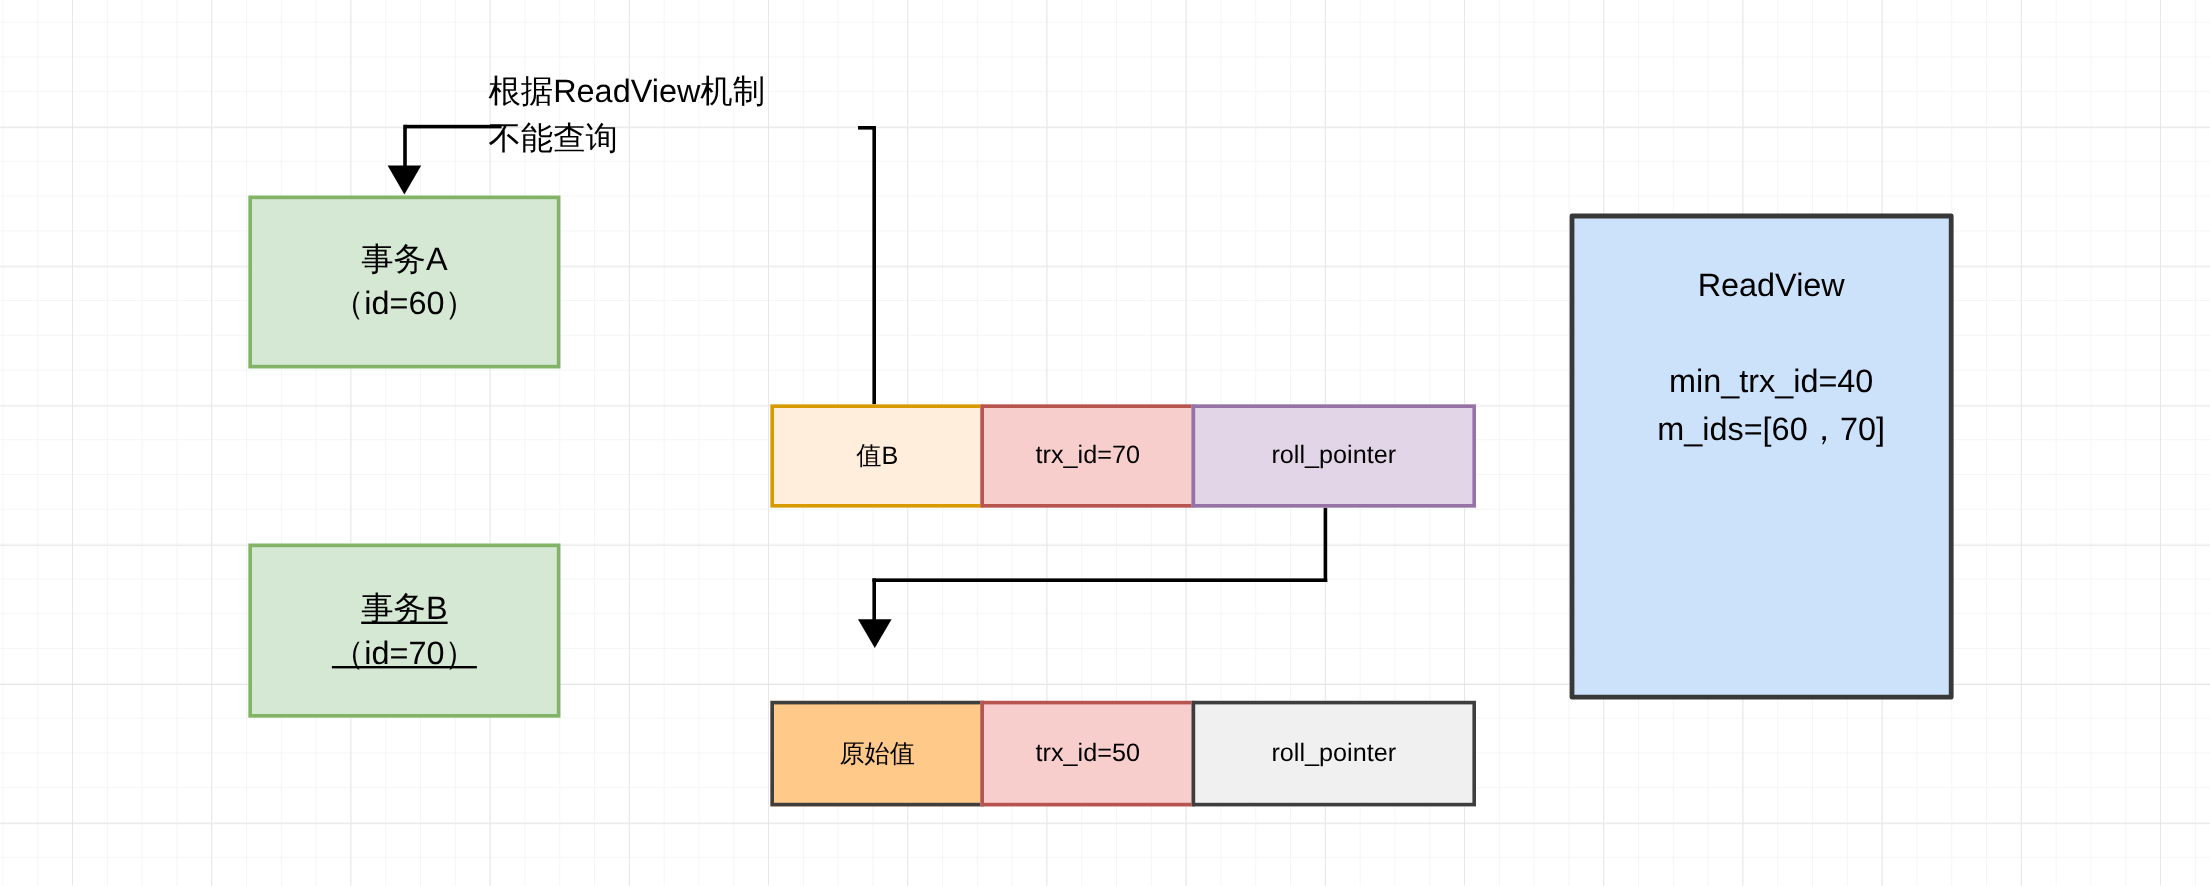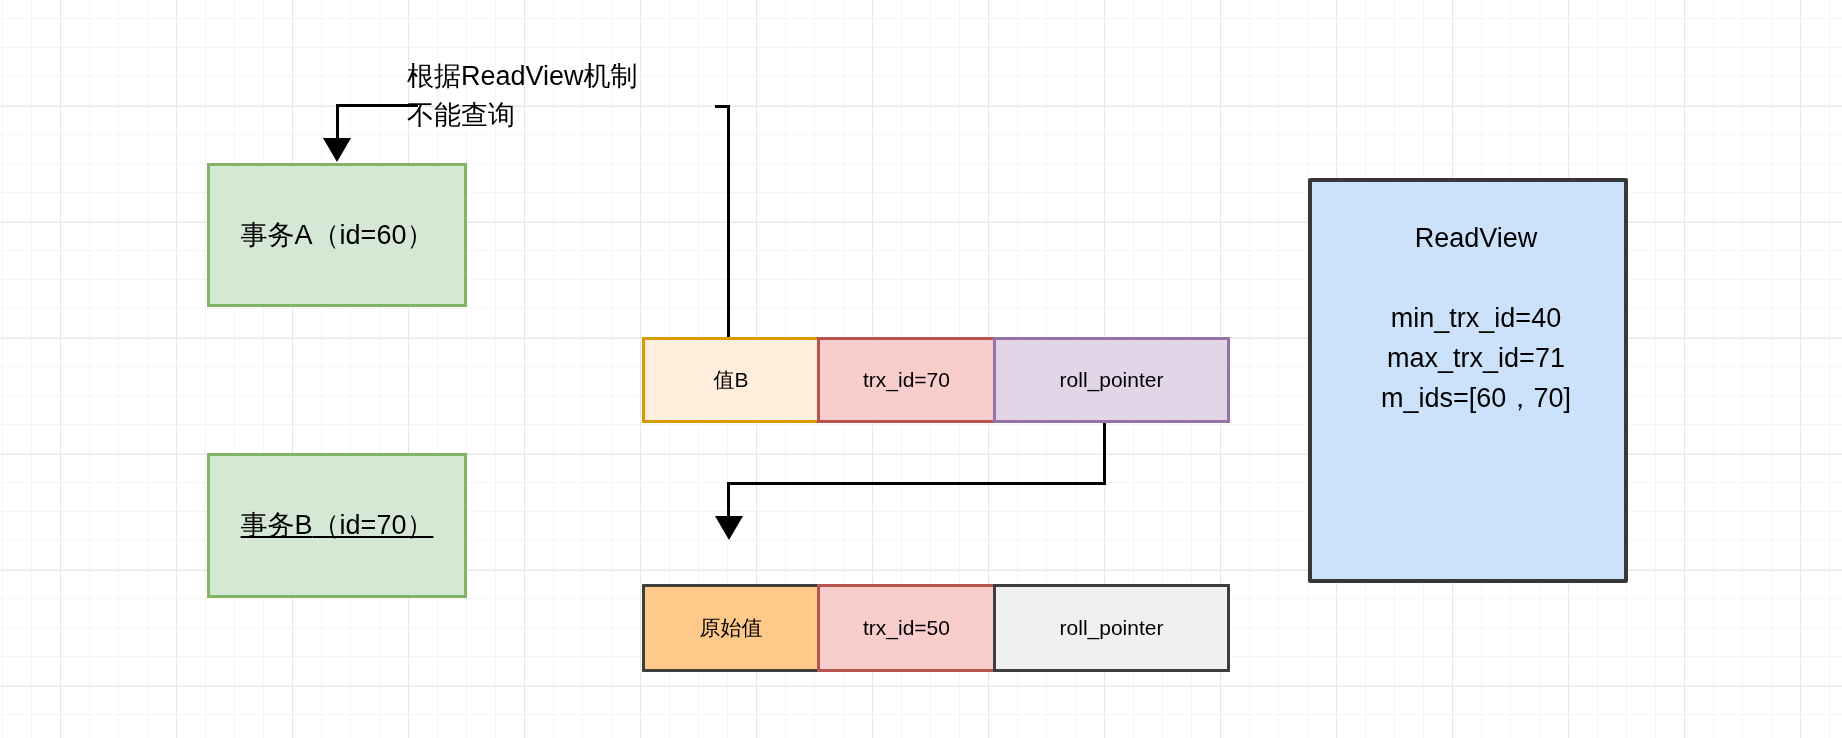--- a/index.html
+++ b/index.html
@@ -20,21 +20,21 @@
     background-image:
       linear-gradient(#e7e7e7 1px, transparent 1px),
       linear-gradient(90deg,#e7e7e7 1px, transparent 1px),
       linear-gradient(#f5f5f5 1px, transparent 1px),
       linear-gradient(90deg,#f5f5f5 1px, transparent 1px);
     background-size:116px 116px,116px 116px,29px 29px,29px 29px;
     background-position:0 106px,60px 0,0 18px,2px 0;
   }
   .abs{position:absolute;box-sizing:border-box;}
   .node{
-    display:flex;flex-direction:row;align-items:center;justify-content:center;
+    display:flex;flex-direction:column;align-items:center;justify-content:center;
     font-size:27px;line-height:37px;
   }
   .annotation{
     left:407px;top:57px;width:320px;
     font-size:27px;line-height:39px;white-space:nowrap;
   }
   .tx{background:var(--green_fill);border:3px solid var(--green_stroke);}
   .tx-a{left:207px;top:163px;width:260px;height:144px;}
   .tx-b{left:207px;top:453px;width:260px;height:145px;text-decoration:underline;}
   .row{display:flex;left:642px;}
@@ -104,17 +104,16 @@
   <div class="abs row row2">
     <div class="cell cell-orig">原始值</div>
     <div class="cell cell-trx50">trx_id=50</div>
     <div class="cell cell-rollg">roll_pointer</div>
   </div>
 
   <div class="abs readview">
     <div>ReadView</div>
     <div class="rv-gap"></div>
     <div>min_trx_id=40</div>
-    <div>max_trx_id=71</div>
     <div>m_ids=[60，70]</div>
   </div>
 
 </div>
 
 </body></html>

